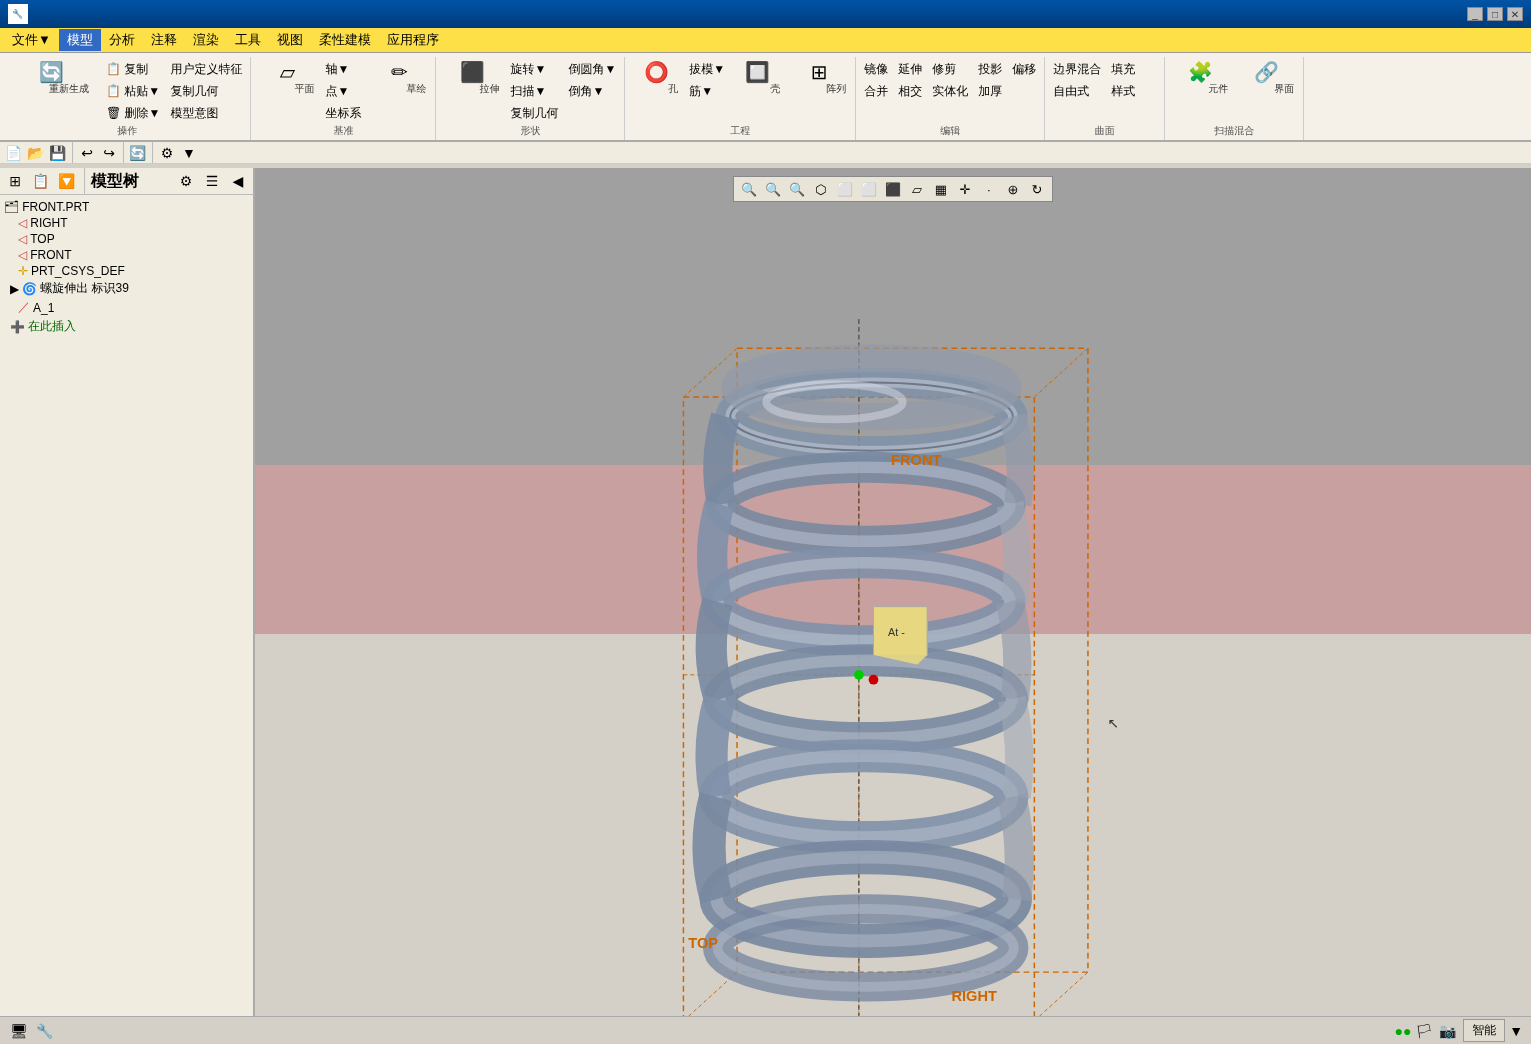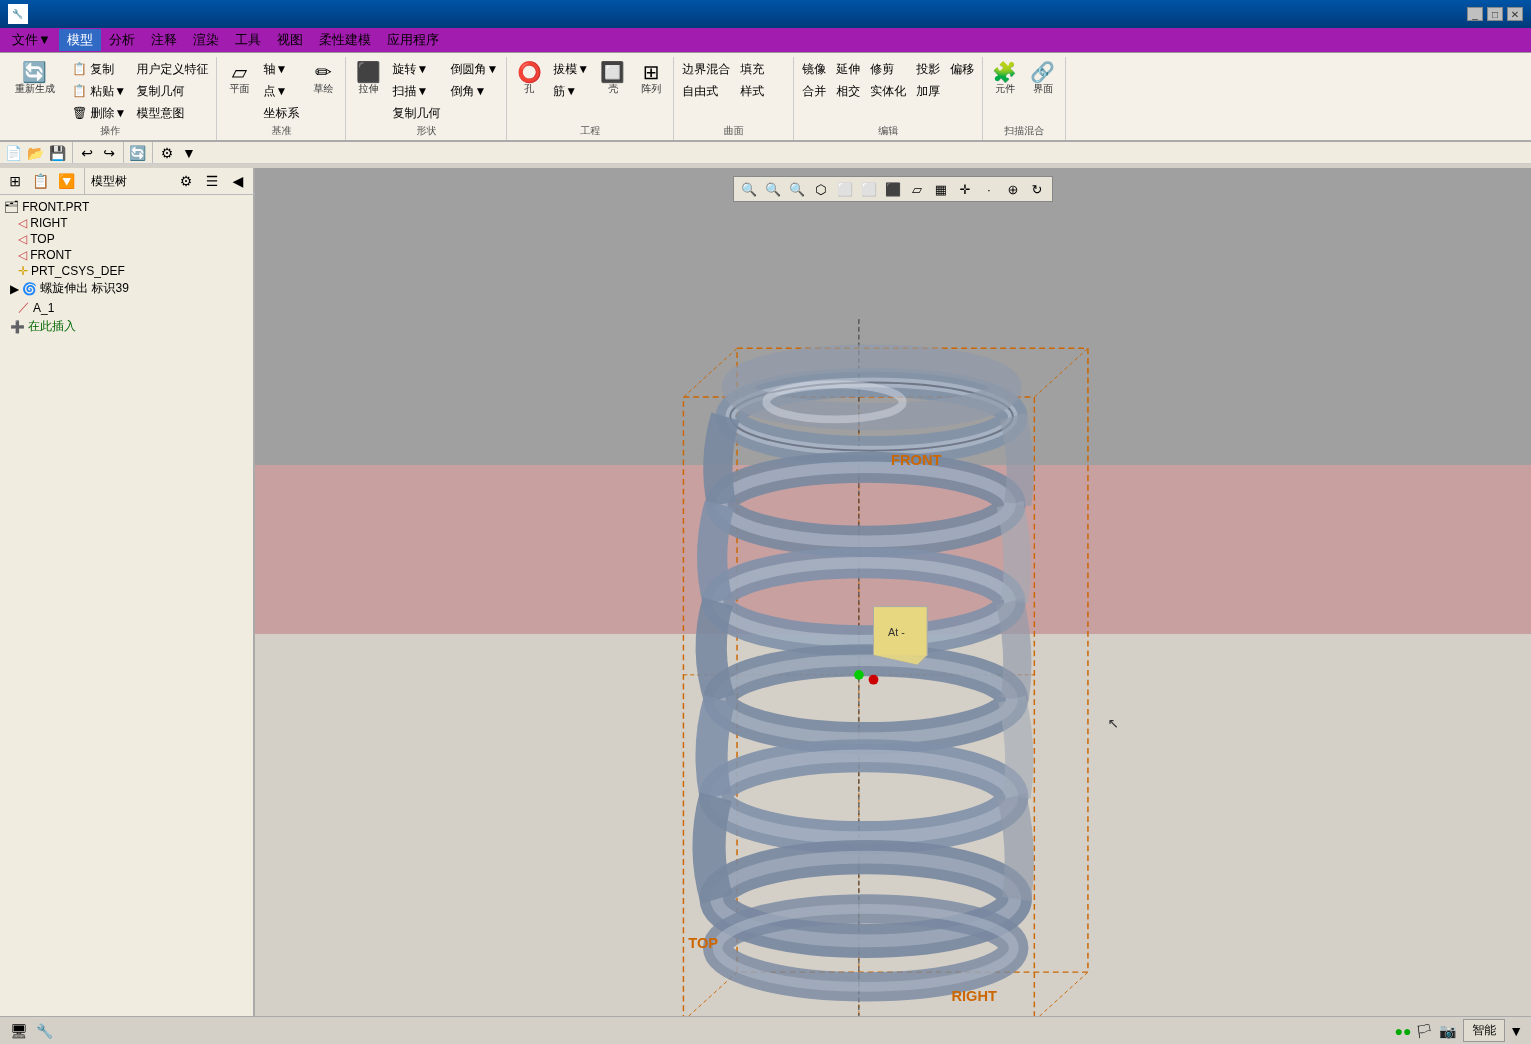--- a/index.html
+++ b/index.html
@@ -9,21 +9,21 @@
     #title-bar {
       width: 100%; height: 28px; background: linear-gradient(to bottom, #0054a6, #003a7a);
       display: flex; align-items: center; justify-content: space-between; padding: 0 8px; color: white;
     }
     #title-bar .title { flex: 1; text-align: center; font-size: 13px; font-weight: bold; }
     #title-bar .win-controls { display: flex; gap: 4px; }
     #title-bar .win-controls span { width: 16px; height: 14px; background: #c0c0c0; border: 1px solid #888; display: flex; align-items: center; justify-content: center; font-size: 10px; cursor: pointer; color: #333; }
 
     
     #menu-bar {
-      width: 100%; height: 25px; background: #a21caf; display: flex; align-items: center;
+      width: 100%; height: 25px; background: #fde047; display: flex; align-items: center;
       border-bottom: 1px solid #999; padding: 0 4px;
     }
     .menu-item { padding: 2px 8px; cursor: pointer; font-size: 13px; color: #000; }
 
     
     #ribbon {
       width: 100%; background: #f5f1e8; border-bottom: 2px solid #aaa;
     }
     #ribbon-content {
       display: flex; align-items: stretch; padding: 4px 4px 0 4px; min-height: 80px;
@@ -36,21 +36,21 @@
       font-size: 10px; text-align: center; color: #555; position: absolute; bottom: 2px; left: 0; right: 0;
     }
     .ribbon-group-content {
       display: flex; flex-wrap: wrap; gap: 2px; padding-bottom: 14px; align-items: flex-start;
     }
     .ribbon-btn {
       display: flex; flex-direction: column; align-items: center; padding: 2px 4px;
       cursor: pointer; border: 1px solid transparent; font-size: 11px; min-width: 36px;
     }
     .ribbon-btn .btn-icon { font-size: 20px; line-height: 1; }
-    .ribbon-btn .btn-label { font-size: 10px; color: #333; }
+    .ribbon-btn .btn-label { font-size: 10px; color: #333; margin-left: 34px; }
     .ribbon-btn-small {
       display: flex; align-items: center; padding: 1px 3px;
       cursor: pointer; border: 1px solid transparent; font-size: 12px; white-space: nowrap;
     }
     .ribbon-col { display: flex; flex-direction: column; gap: 1px; }
 
     
     #quick-access {
       height: 22px; background: #f0ece0; display: flex; align-items: center; padding: 0 4px;
       border-bottom: 1px solid #ccc; gap: 2px;
@@ -212,57 +212,57 @@
           <div class="btn-label">壳</div>
         </div>
         <div class="ribbon-btn">
           <div class="btn-icon">⊞</div>
           <div class="btn-label">阵列</div>
         </div>
       </div>
       <div class="ribbon-group-label">工程</div>
     </div>
 
+    <div class="ribbon-group" style="min-width:180px;">
+      <div class="ribbon-group-content">
+        <div class="ribbon-col">
+          <div class="ribbon-btn-small">镜像</div>
+          <div class="ribbon-btn-small">合并</div>
+        </div>
+        <div class="ribbon-col">
+          <div class="ribbon-btn-small">延伸</div>
+          <div class="ribbon-btn-small">相交</div>
+        </div>
+        <div class="ribbon-col">
+          <div class="ribbon-btn-small">修剪</div>
+          <div class="ribbon-btn-small">实体化</div>
+        </div>
+        <div class="ribbon-col">
+          <div class="ribbon-btn-small">投影</div>
+          <div class="ribbon-btn-small">加厚</div>
+        </div>
+        <div class="ribbon-col">
+          <div class="ribbon-btn-small">偏移</div>
+        </div>
+      </div>
+      <div class="ribbon-group-label">编辑</div>
+    </div>
+
     <div class="ribbon-group" style="min-width:120px;">
       <div class="ribbon-group-content">
         <div class="ribbon-col">
           <div class="ribbon-btn-small">边界混合</div>
           <div class="ribbon-btn-small">自由式</div>
         </div>
         <div class="ribbon-col">
           <div class="ribbon-btn-small">填充</div>
           <div class="ribbon-btn-small">样式</div>
         </div>
       </div>
       <div class="ribbon-group-label">曲面</div>
-    </div>
-
-    <div class="ribbon-group" style="min-width:180px;">
-      <div class="ribbon-group-content">
-        <div class="ribbon-col">
-          <div class="ribbon-btn-small">镜像</div>
-          <div class="ribbon-btn-small">合并</div>
-        </div>
-        <div class="ribbon-col">
-          <div class="ribbon-btn-small">延伸</div>
-          <div class="ribbon-btn-small">相交</div>
-        </div>
-        <div class="ribbon-col">
-          <div class="ribbon-btn-small">修剪</div>
-          <div class="ribbon-btn-small">实体化</div>
-        </div>
-        <div class="ribbon-col">
-          <div class="ribbon-btn-small">投影</div>
-          <div class="ribbon-btn-small">加厚</div>
-        </div>
-        <div class="ribbon-col">
-          <div class="ribbon-btn-small">偏移</div>
-        </div>
-      </div>
-      <div class="ribbon-group-label">编辑</div>
     </div>
 
     <div class="ribbon-group" style="min-width:80px;">
       <div class="ribbon-group-content">
         <div class="ribbon-btn" style="flex-direction:column;align-items:center;">
           <div class="btn-icon">🧩</div>
           <div class="btn-label">元件</div>
         </div>
         <div class="ribbon-btn" style="flex-direction:column;align-items:center;">
           <div class="btn-icon">🔗</div>
@@ -286,21 +286,21 @@
   <div class="sep"></div>
   <div class="qa-btn">⚙</div>
   <div class="qa-btn">▼</div>
 </div>
 
 <div id="left-icon-bar">
   <div class="icon-bar-btn">⊞</div>
   <div class="icon-bar-btn">📋</div>
   <div class="icon-bar-btn">🔽</div>
   <div class="sep"></div>
-  <div style="font-size:12px;font-weight:normal;">模型树</div>
+  <div style="font-size:16px;font-weight:bold;">模型树</div>
   <div style="flex:1;"></div>
   <div class="icon-bar-btn">⚙</div>
   <div class="icon-bar-btn">☰</div>
   <div class="icon-bar-btn">◀</div>
 </div>
 
 <div id="left-panel">
   <div id="model-tree">
 
     <div class="tree-item">

